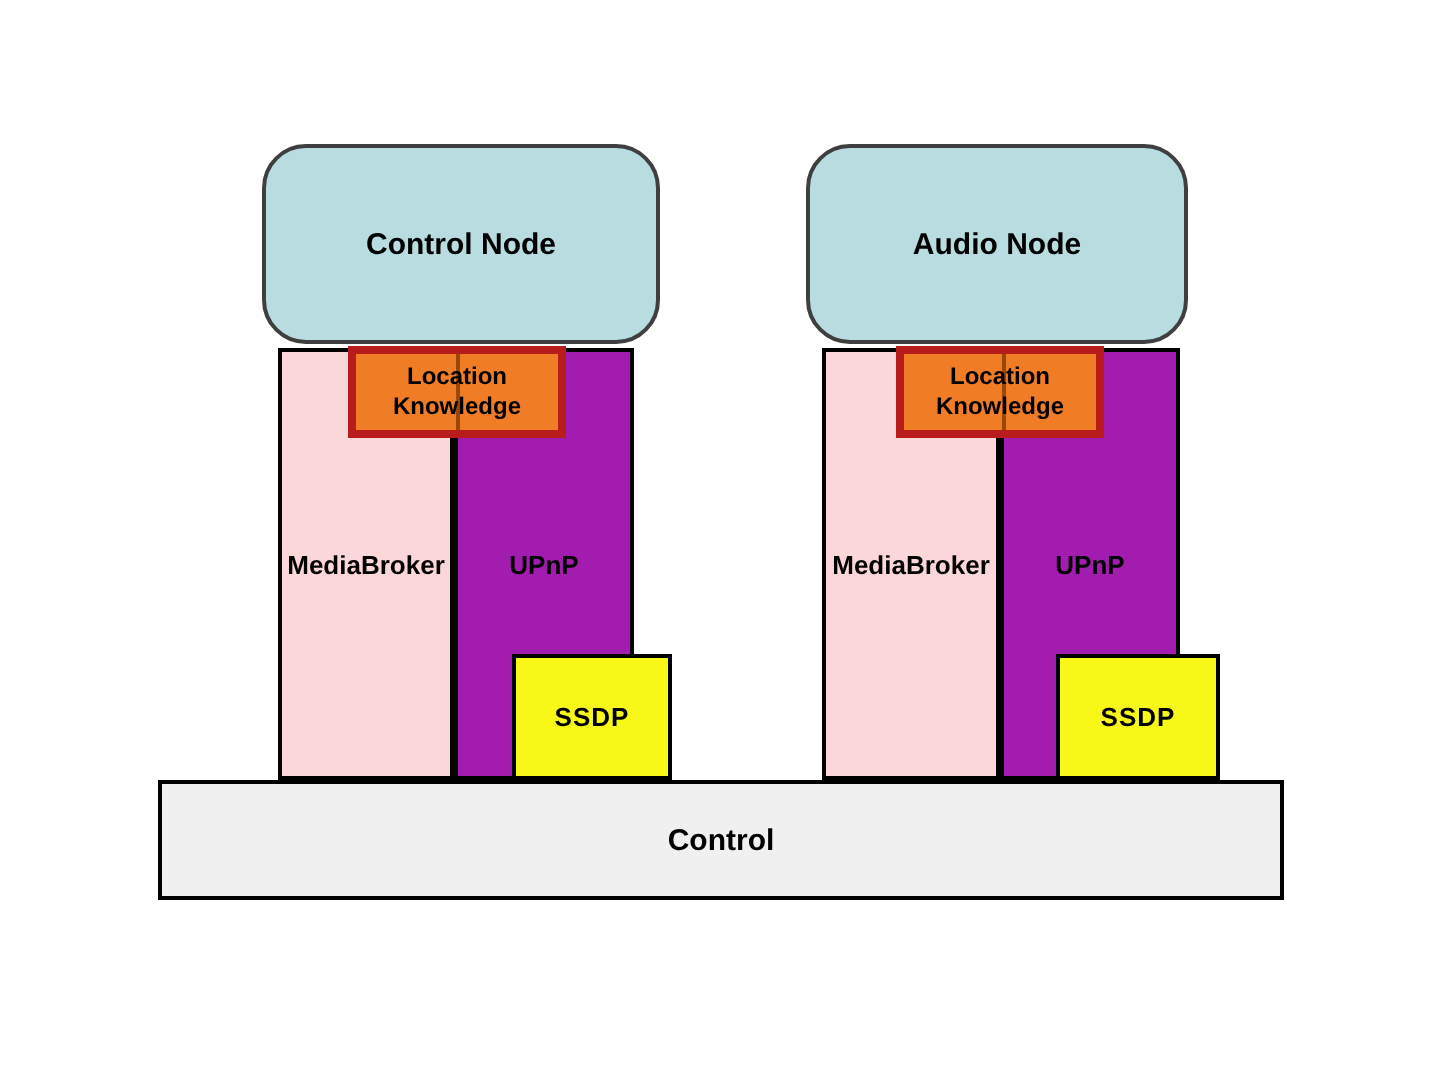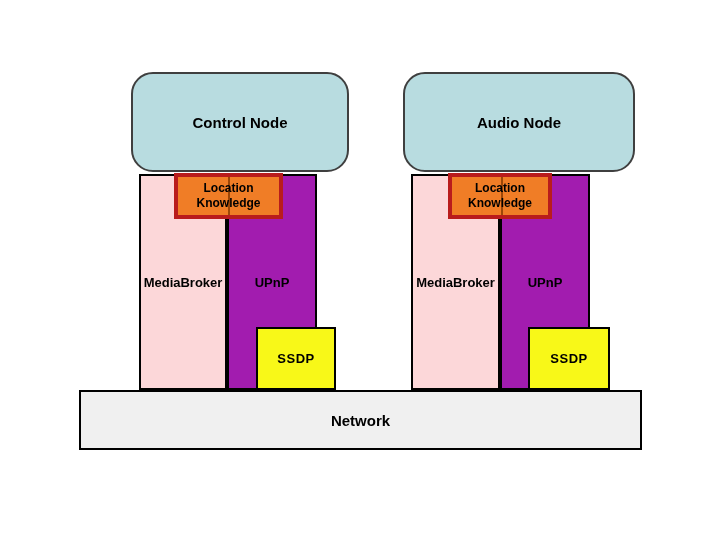--- a/index.html
+++ b/index.html
@@ -54,21 +54,21 @@
   <div class="ssdp-box abs" style="left:231px;top:327px;width:80px;height:63px;">
     <span>SSDP</span>
   </div>
 
   <div class="lk-box abs" style="left:174px;top:173px;width:109px;height:46px;">
     <i class="divider" style="left:50px;"></i>
     <span>Location</span>
     <span>Knowledge</span>
   </div>
 
-  <div class="node-box abs" style="left:131px;top:72px;width:218px;height:100px;">
+  <div class="node-box abs" style="left:131px;top:72px;width:199px;height:100px;">
     <span>Control Node</span>
   </div>
 
   <div class="col col-pink abs" style="left:411px;top:174px;width:89px;height:216px;">
     <span>MediaBroker</span>
   </div>
 
   <div class="col col-green abs" style="left:500px;top:174px;width:90px;height:216px;">
     <span>UPnP</span>
   </div>
@@ -76,21 +76,21 @@
   <div class="ssdp-box abs" style="left:503px;top:327px;width:82px;height:63px;">
     <span>SSDP</span>
   </div>
 
   <div class="lk-box abs" style="left:448px;top:173px;width:104px;height:46px;">
     <i class="divider" style="left:49px;"></i>
     <span>Location</span>
     <span>Knowledge</span>
   </div>
 
-  <div class="node-box abs" style="left:403px;top:72px;width:232px;height:100px;">
+  <div class="node-box abs" style="left:403px;top:72px;width:191px;height:100px;">
     <span>Audio Node</span>
   </div>
 
   <div class="network-bar abs" style="left:79px;top:390px;width:563px;height:60px;">
-    <span>Network</span>
+    <span>Control</span>
   </div>
 
 </div>
 
 </body></html>

